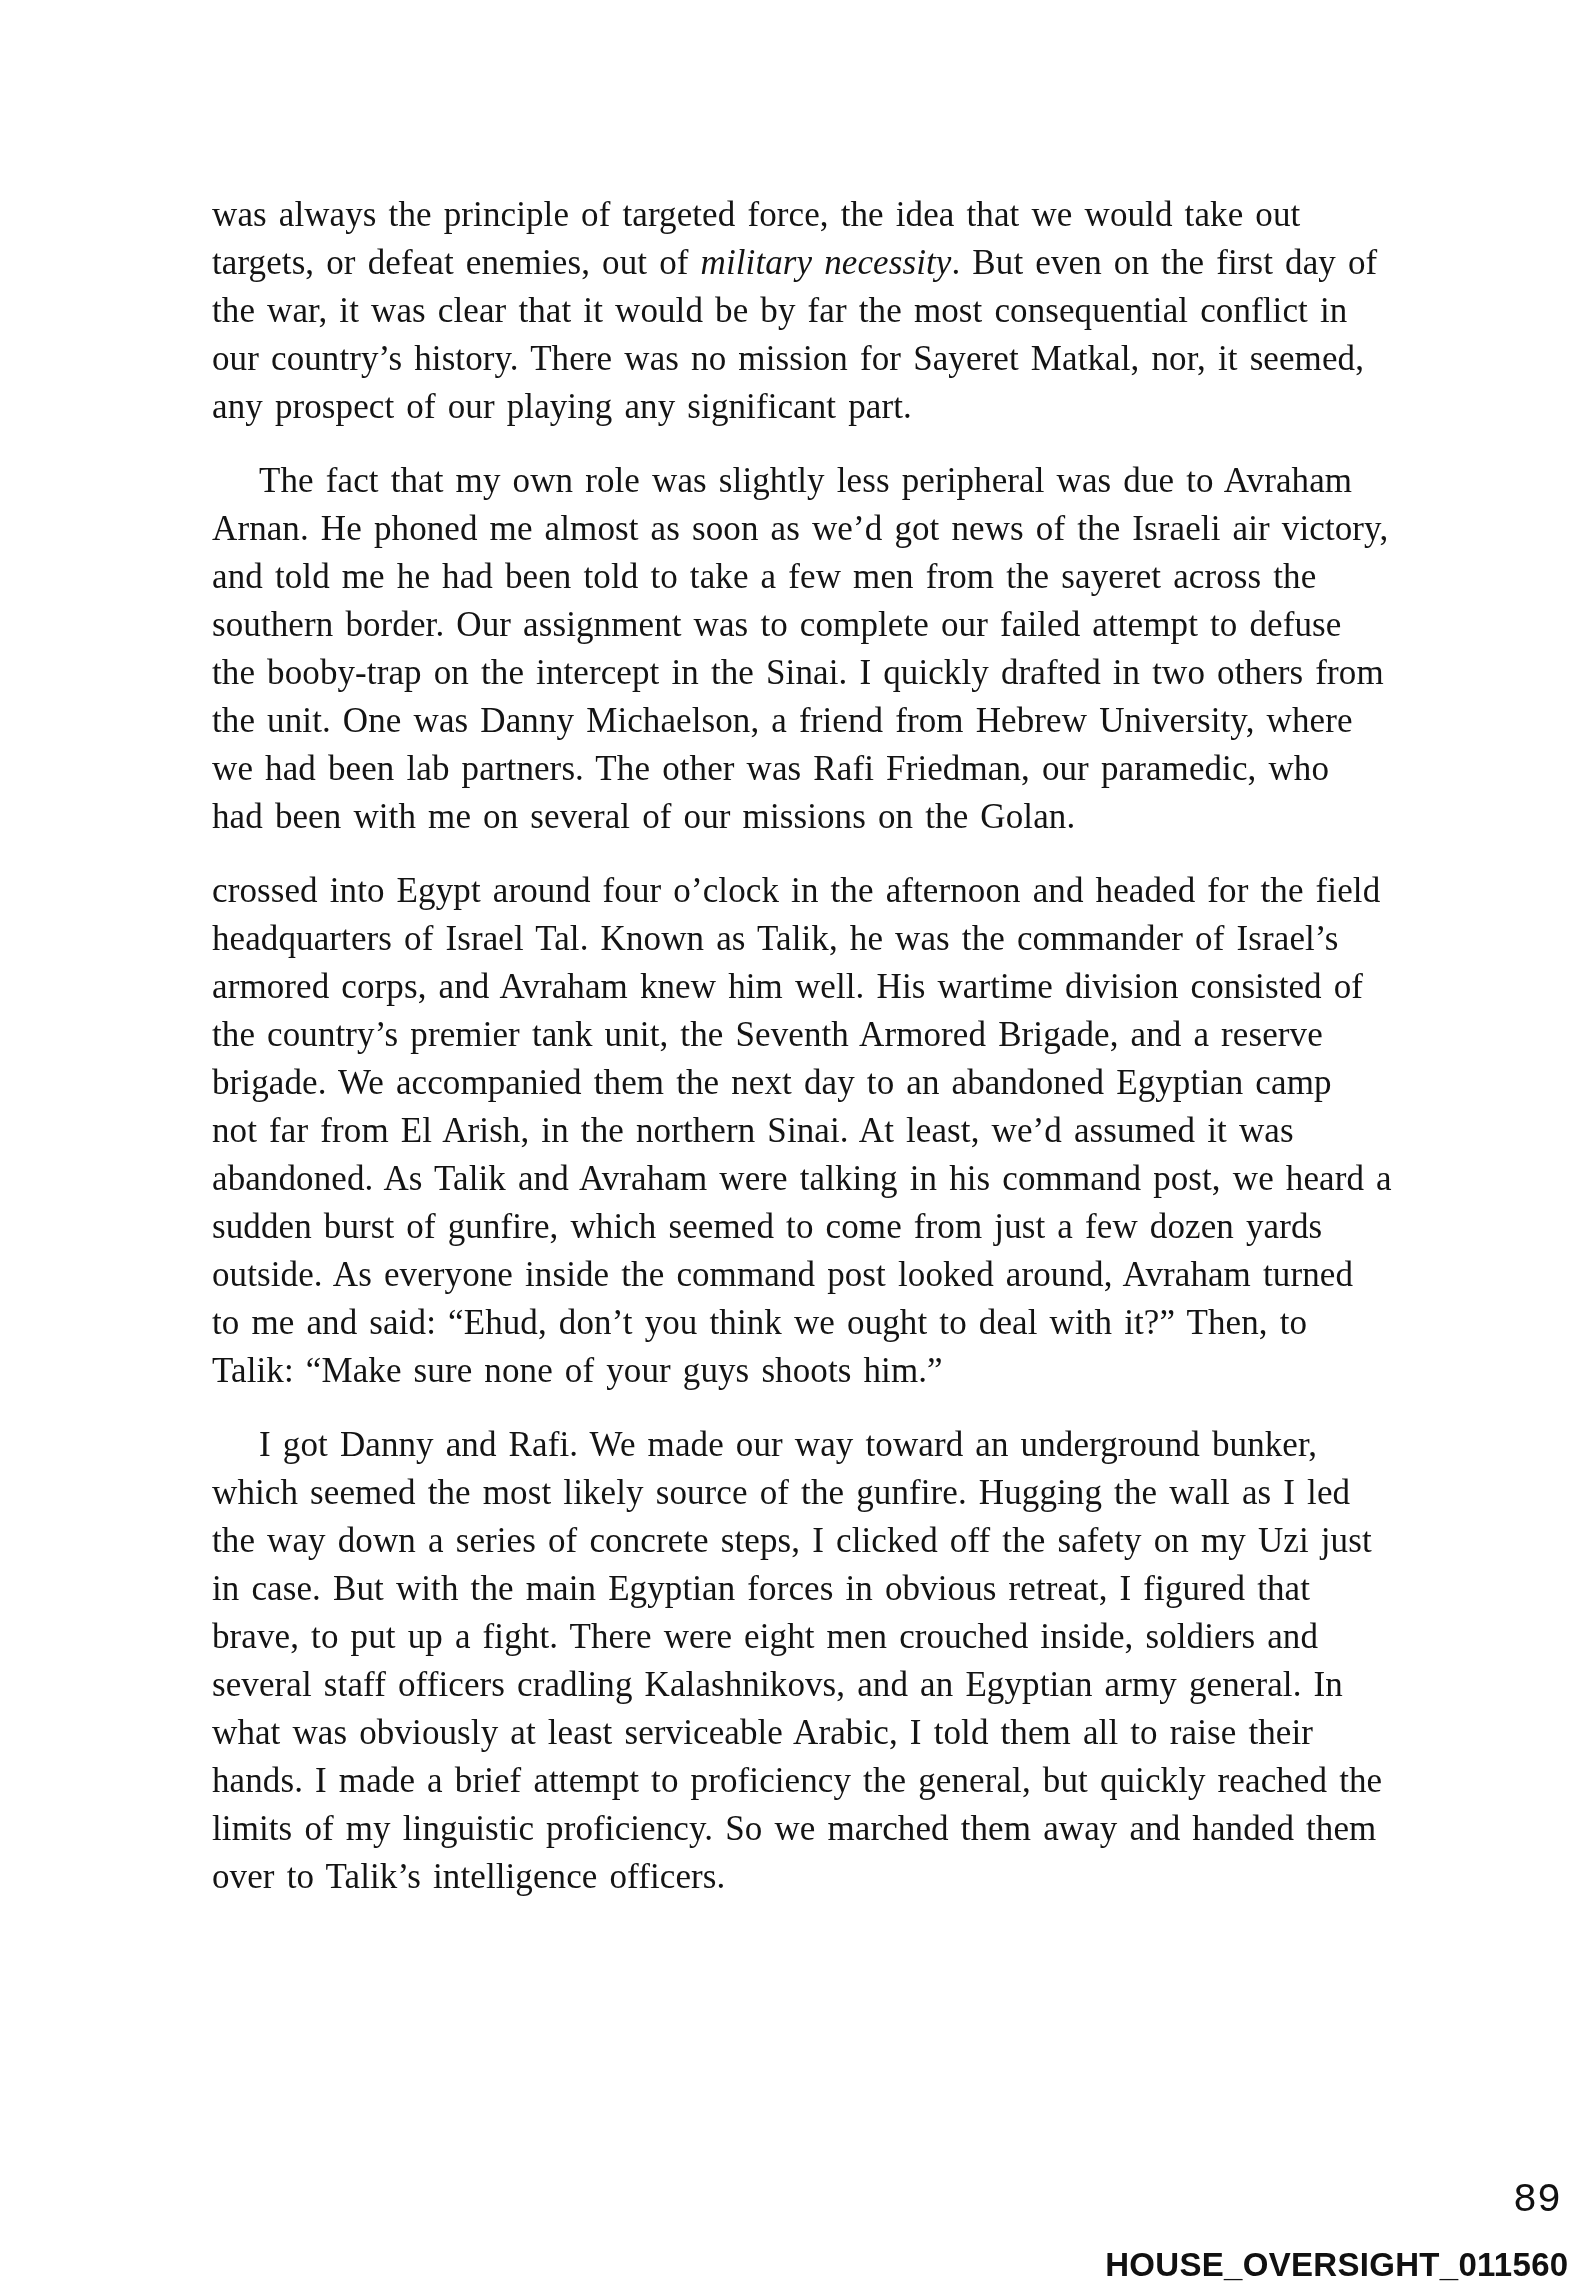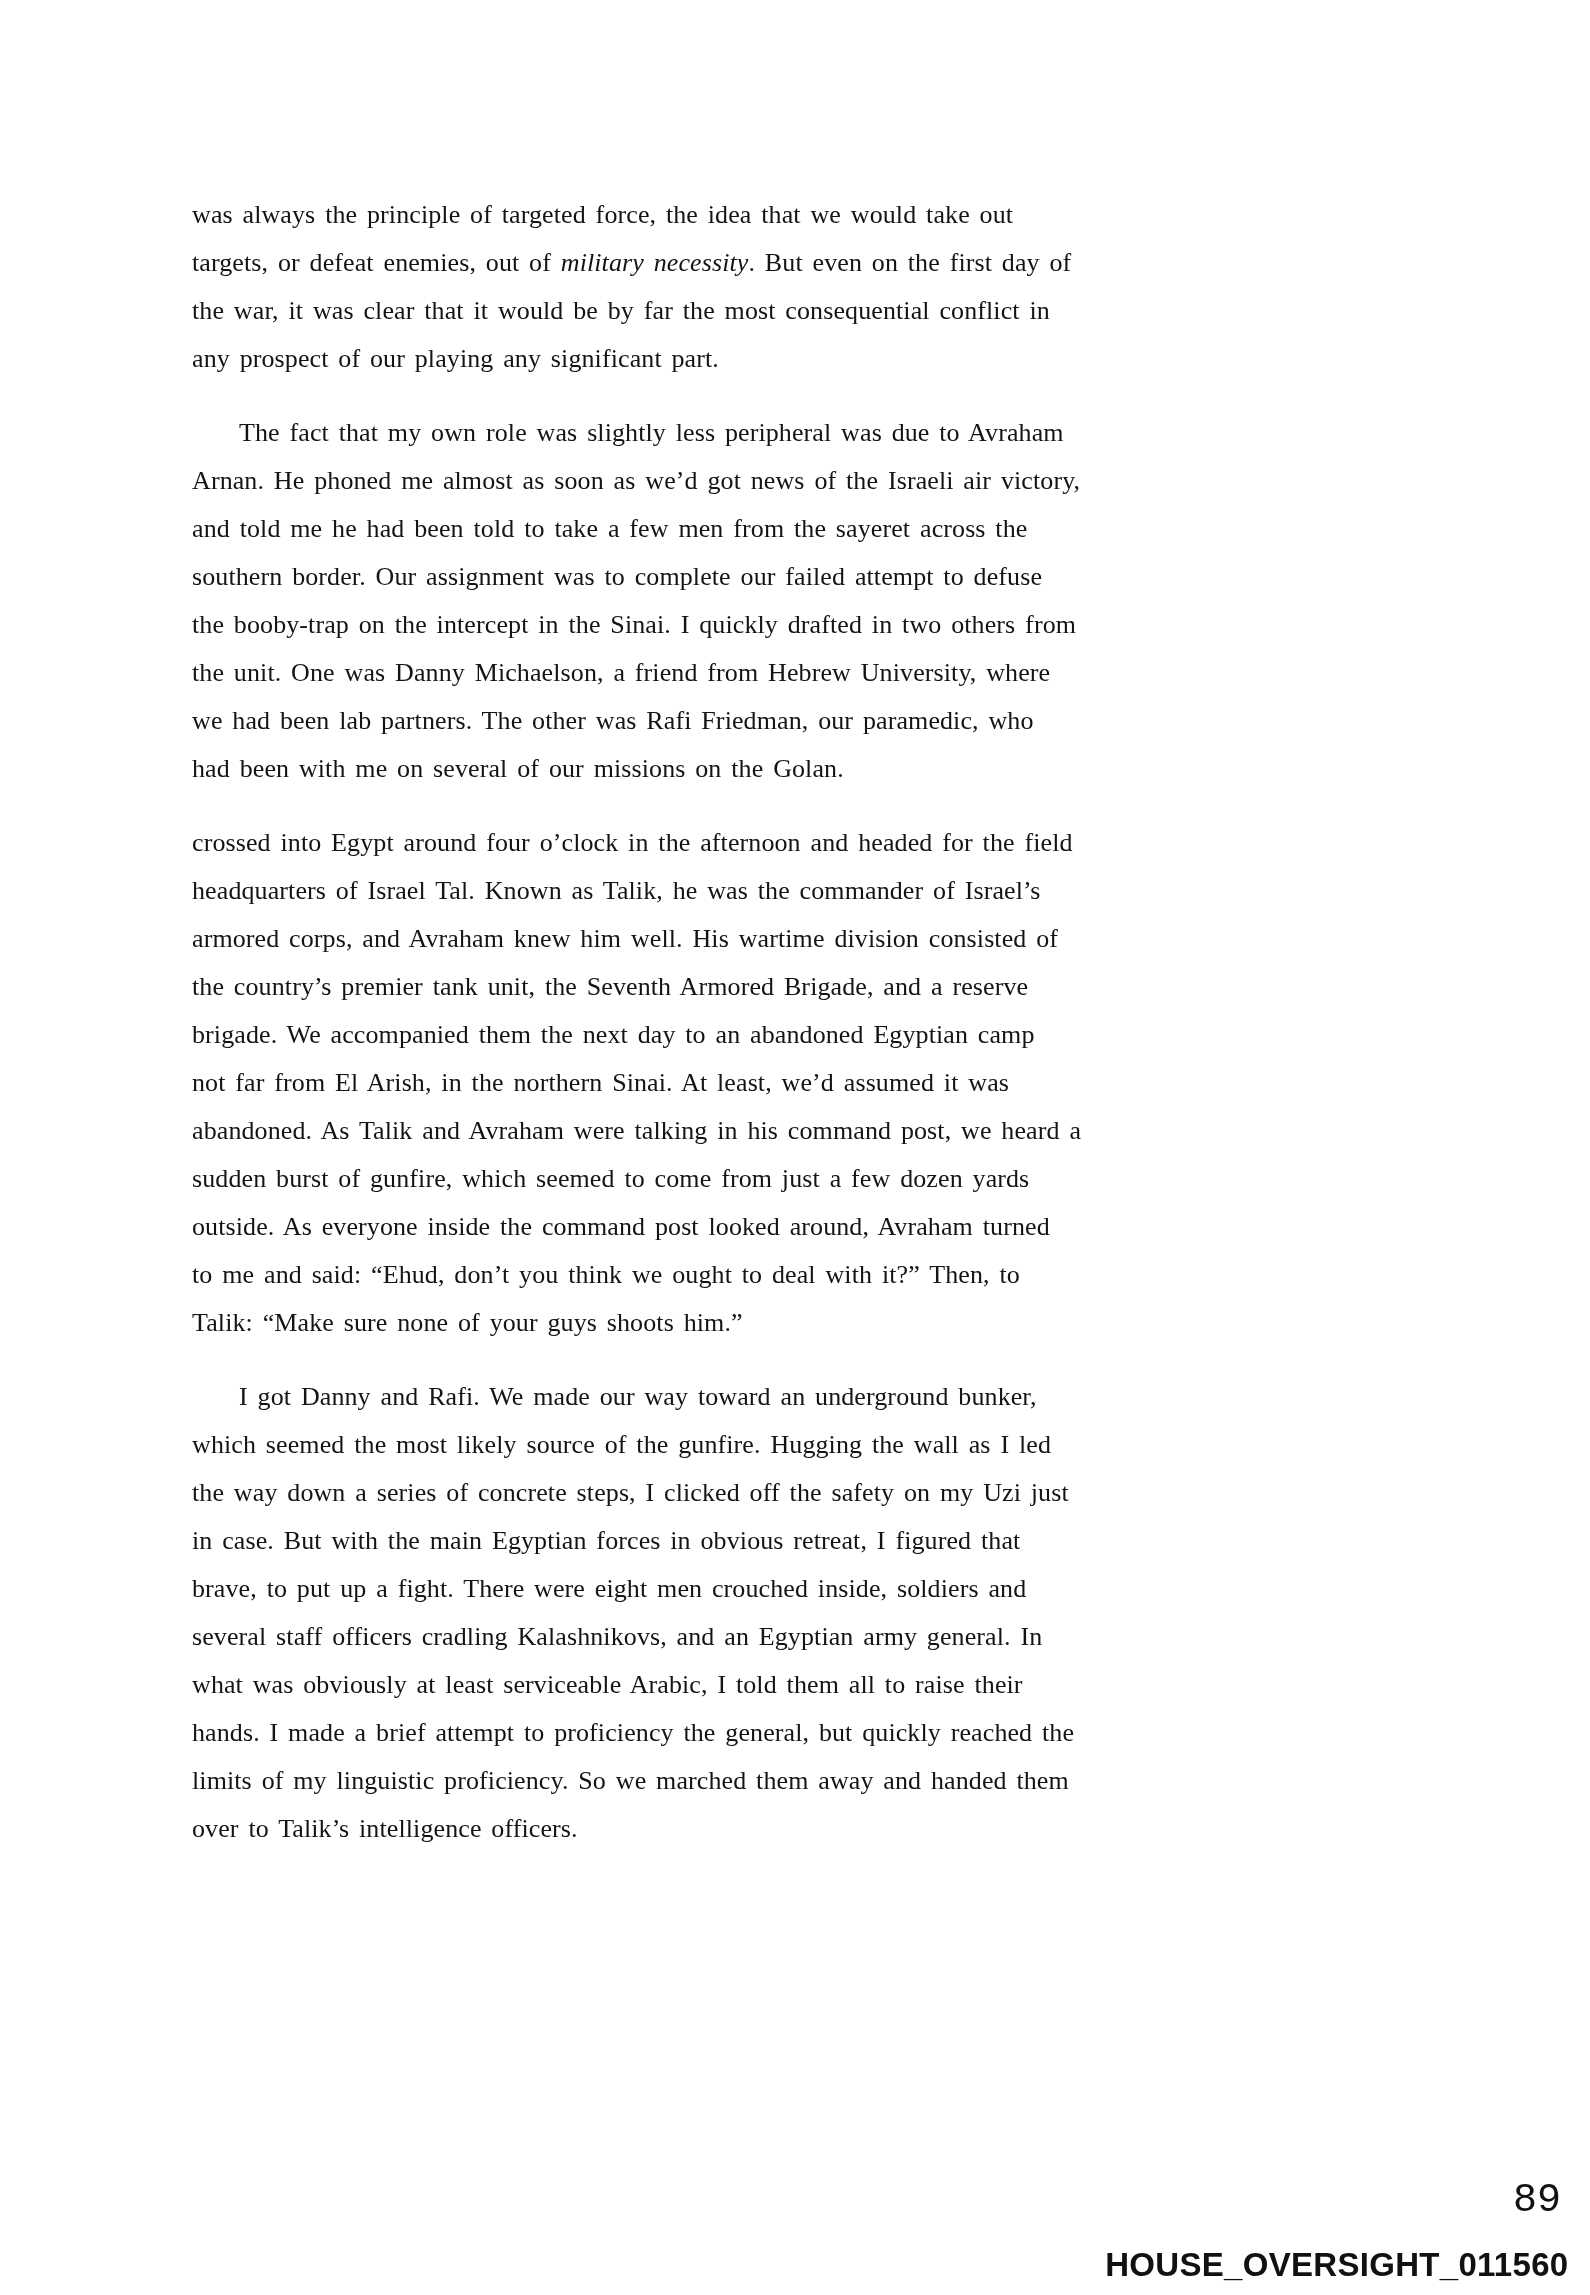--- a/index.html
+++ b/index.html
@@ -11,24 +11,24 @@
     position: relative;
     width: 1591px;
     height: 2295px;
     background: #ffffff;
     color: #141414;
     font-family: "Liberation Serif", serif;
     overflow: hidden;
   }
   .text-block {
     position: absolute;
-    left: 192px;
+    left: 212px;
     top: 191px;
     width: 1216px;
-    font-size: 26px;
+    font-size: 35px;
     line-height: 48px;
     letter-spacing: 0.1px;
     word-spacing: 3.2px;
   }
   .paragraph {
     margin: 0 0 26px 0;
   }
   .line {
     white-space: nowrap;
   }
@@ -62,20 +62,21 @@
 </style>
 </head>
 <body>
 
 <div class="page">
   <div class="text-block">
       <div class="paragraph">
         <div class="line"><span>was always the principle of targeted force, the idea that we would take out</span></div>
         <div class="line"><span>targets, or defeat enemies, out of </span><em>military necessity</em><span>. But even on the first day of</span></div>
         <div class="line"><span>the war, it was clear that it would be by far the most consequential conflict in</span></div>
+        <div class="line"><span>our country’s history. There was no mission for Sayeret Matkal, nor, it seemed,</span></div>
         <div class="line"><span>any prospect of our playing any significant part.</span></div>
       </div>
       <div class="paragraph">
         <div class="line first-indent"><span>The fact that my own role was slightly less peripheral was due to Avraham</span></div>
         <div class="line"><span>Arnan. He phoned me almost as soon as we’d got news of the Israeli air victory,</span></div>
         <div class="line"><span>and told me he had been told to take a few men from the sayeret across the</span></div>
         <div class="line"><span>southern border. Our assignment was to complete our failed attempt to defuse</span></div>
         <div class="line"><span>the booby-trap on the intercept in the Sinai. I quickly drafted in two others from</span></div>
         <div class="line"><span>the unit. One was Danny Michaelson, a friend from Hebrew University, where</span></div>
         <div class="line"><span>we had been lab partners. The other was Rafi Friedman, our paramedic, who</span></div>

